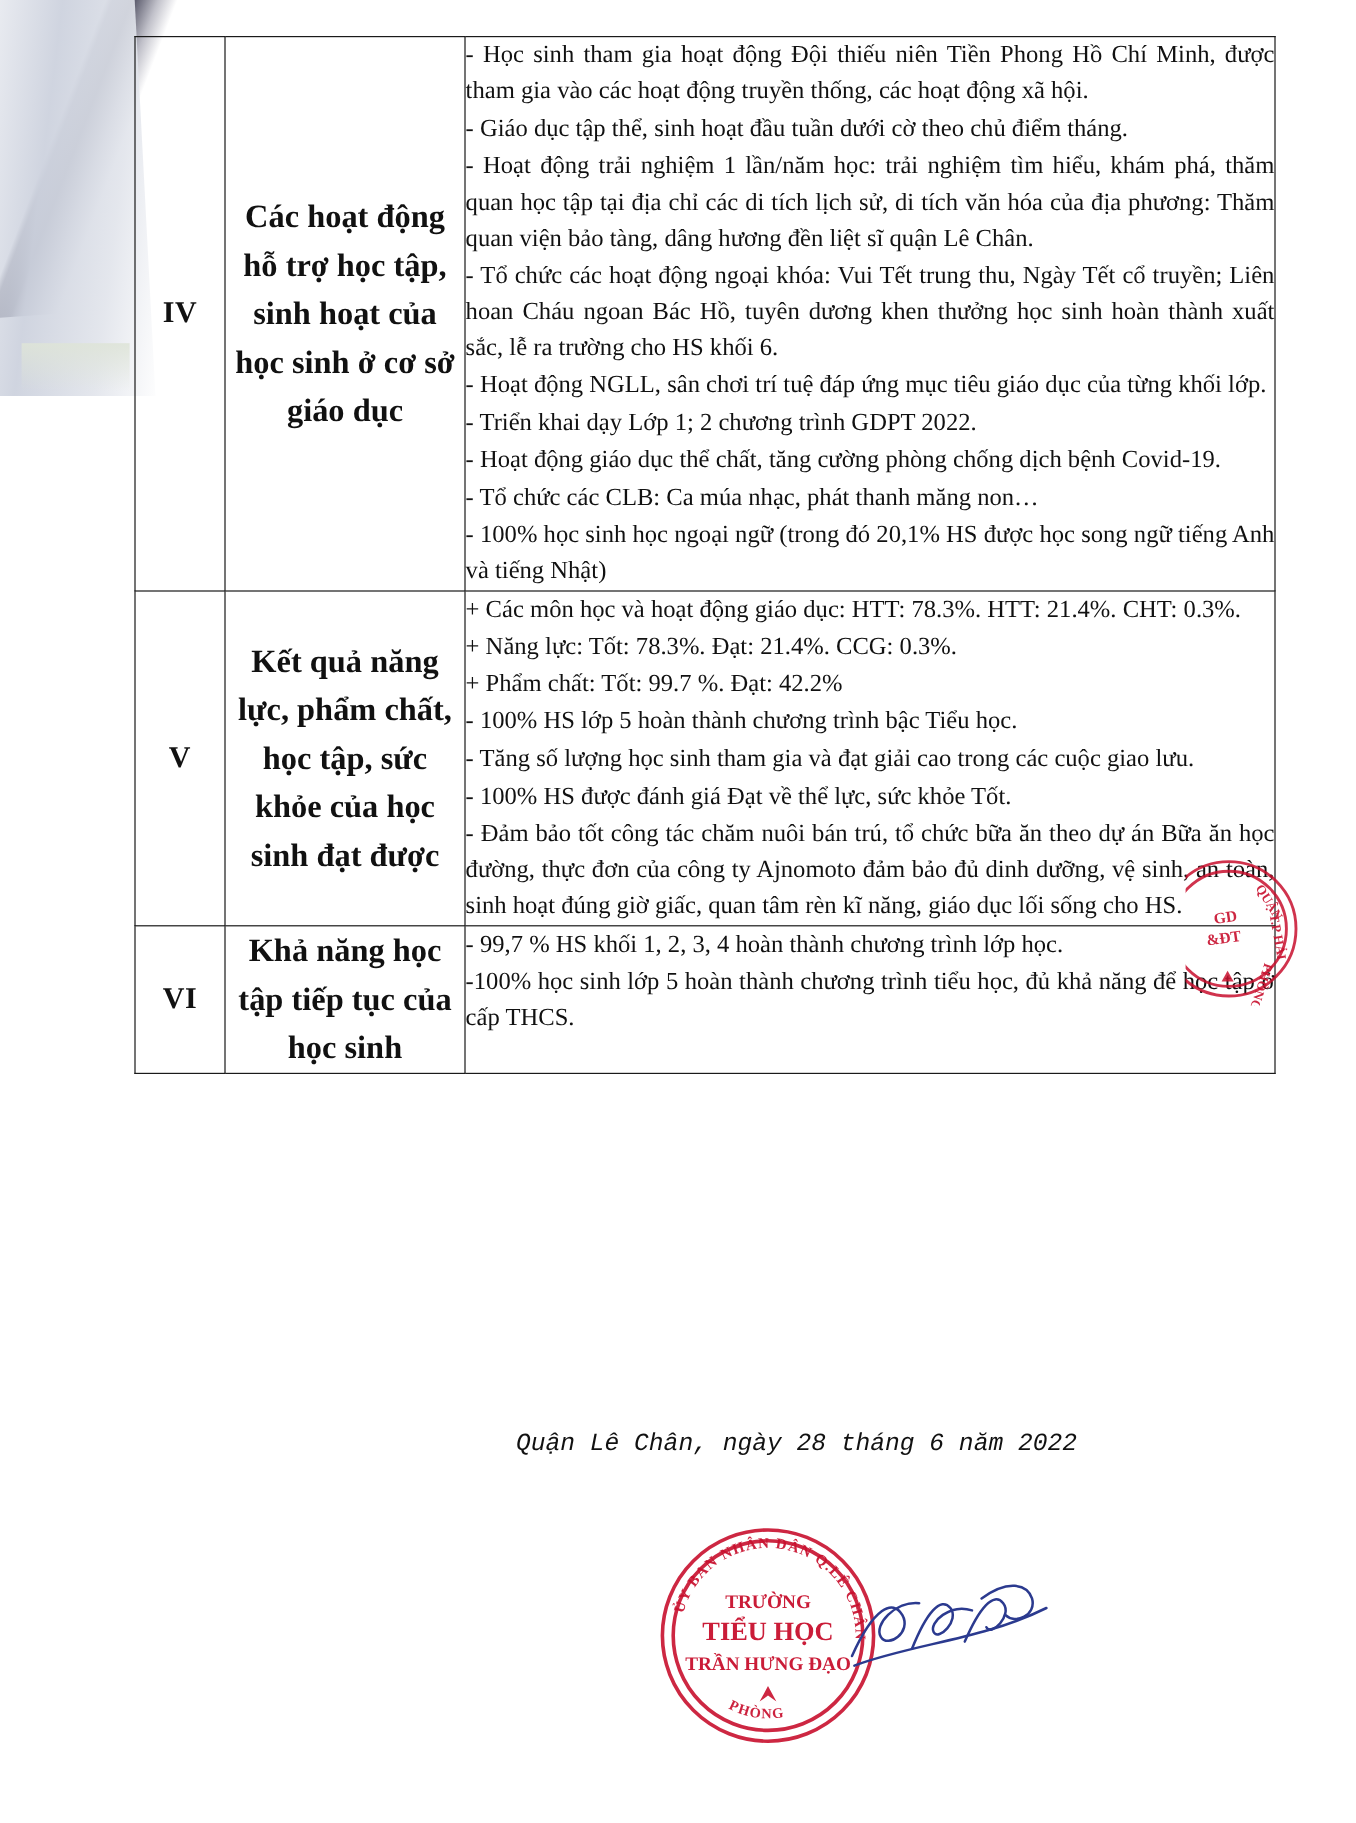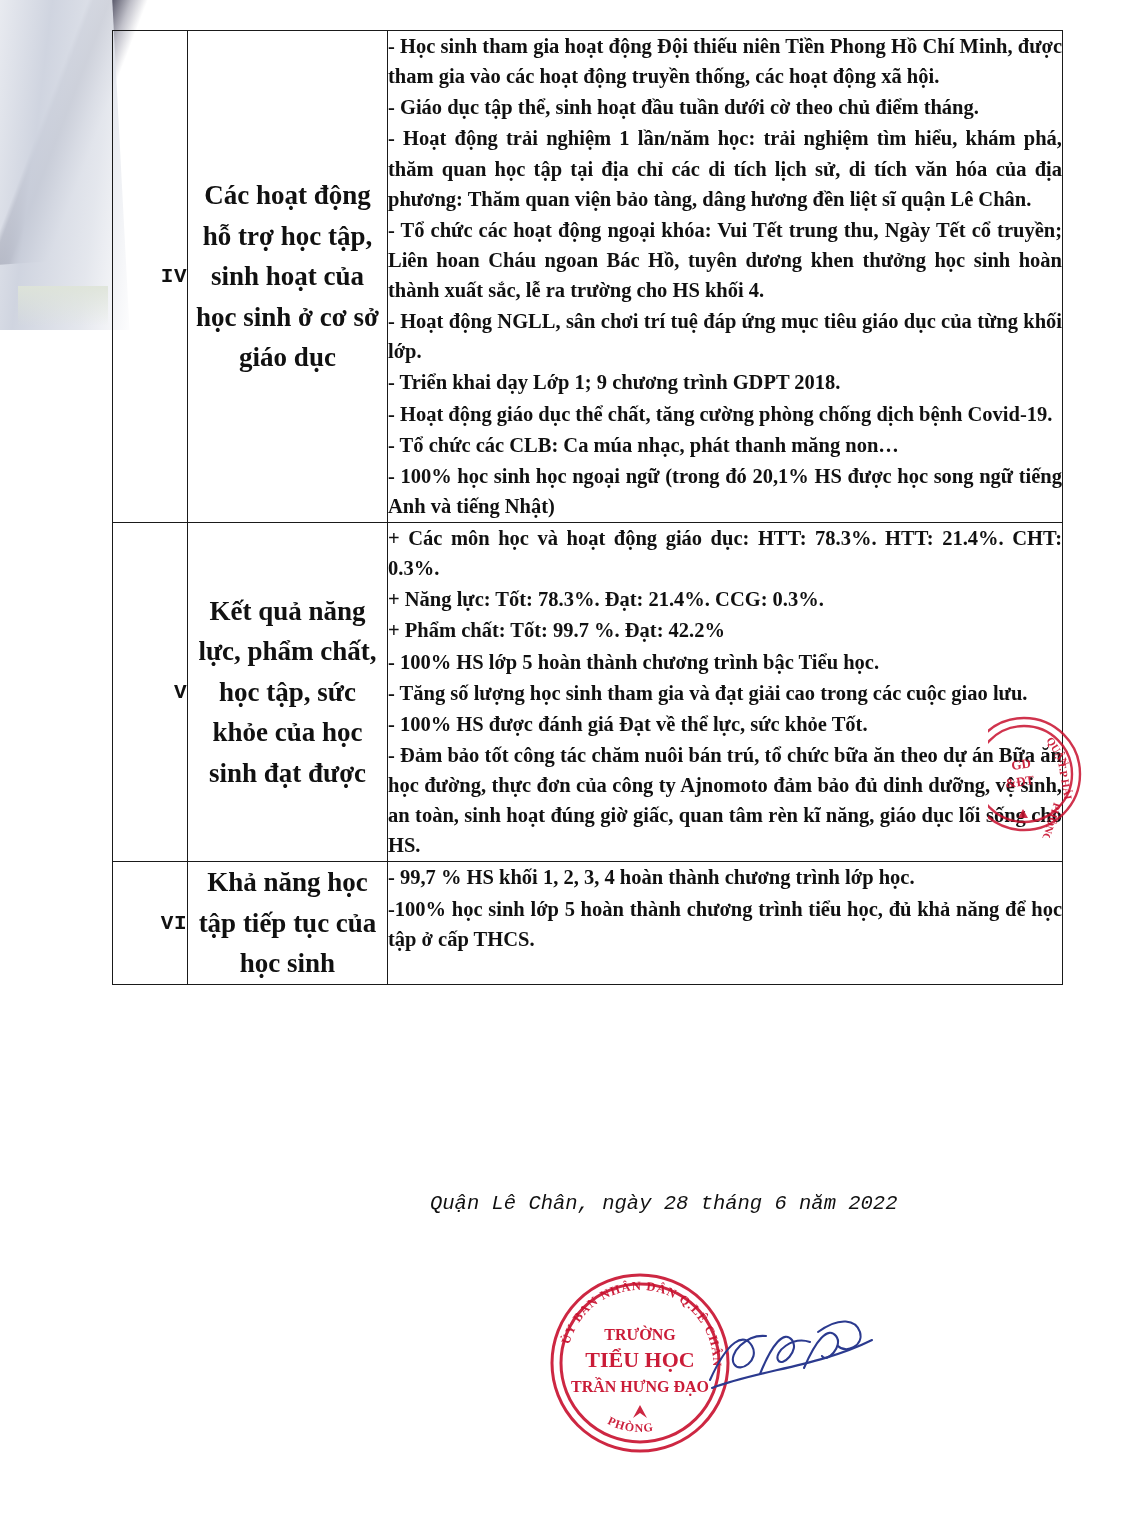--- a/index.html
+++ b/index.html
@@ -81,43 +81,41 @@
   table.main td {
     border: 1.6px solid #1a1a1a;
     vertical-align: top;
     padding: 0;
   }
   .col-num { width: 75px; }
   .col-crit { width: 200px; }
   .col-body { width: 675px; }
 
   .numcell {
-    text-align: right;
-    font-weight: bold;
-    font-size: 21px;
+    text-align: center;
+    font-weight: bold;
+    font-size: 25px;
     letter-spacing: .5px;
-    font-family: Liberation Mono, monospace;
   }
   .critcell {
     text-align: center;
     font-weight: bold;
     font-size: 27px;
     line-height: 1.5;
     padding: 0 8px;
   }
   .bodycell {
     font-size: 20.5px;
     line-height: 1.47;
     padding: 6px 8px 8px 6px;
     text-align: justify;
   }
   .bodycell p {
     margin: 0 0 1px 0;
     text-indent: 0;
-    font-weight: bold;
   }
 
   
   .row-iv .numcell,
   .row-iv .critcell { vertical-align: middle; }
   .row-v .numcell,
   .row-v .critcell { vertical-align: middle; }
   .row-vi .numcell,
   .row-vi .critcell { vertical-align: middle; }
 
@@ -195,23 +193,23 @@
     </colgroup>
     <tbody>
 
       <tr class="row-iv">
         <td class="numcell">IV</td>
         <td class="critcell">Các hoạt động hỗ trợ học tập, sinh hoạt của học sinh ở cơ sở giáo dục</td>
         <td class="bodycell">
           <p>- Học sinh tham gia hoạt động Đội thiếu niên Tiền Phong Hồ Chí Minh, được tham gia vào các hoạt động truyền thống, các hoạt động xã hội.</p>
           <p>- Giáo dục tập thể, sinh hoạt đầu tuần dưới cờ theo chủ điểm tháng.</p>
           <p>- Hoạt động trải nghiệm 1 lần/năm học: trải nghiệm tìm hiểu, khám phá, thăm quan học tập tại địa chỉ các di tích lịch sử, di tích văn hóa của địa phương: Thăm quan viện bảo tàng, dâng hương đền liệt sĩ quận Lê Chân.</p>
-          <p>- Tổ chức các hoạt động ngoại khóa: Vui Tết trung thu, Ngày Tết cổ truyền; Liên hoan Cháu ngoan Bác Hồ, tuyên dương khen thưởng học sinh hoàn thành xuất sắc, lễ ra trường cho HS khối 4.</p>
+          <p>- Tổ chức các hoạt động ngoại khóa: Vui Tết trung thu, Ngày Tết cổ truyền; Liên hoan Cháu ngoan Bác Hồ, tuyên dương khen thưởng học sinh hoàn thành xuất sắc, lễ ra trường cho HS khối 6.</p>
           <p>- Hoạt động NGLL, sân chơi trí tuệ đáp ứng mục tiêu giáo dục của từng khối lớp.</p>
-          <p>- Triển khai dạy Lớp 1; 9 chương trình GDPT 2018.</p>
+          <p>- Triển khai dạy Lớp 1; 2 chương trình GDPT 2022.</p>
           <p>- Hoạt động giáo dục thể chất, tăng cường phòng chống dịch bệnh Covid-19.</p>
           <p>- Tổ chức các CLB: Ca múa nhạc, phát thanh măng non…</p>
           <p>- 100% học sinh học ngoại ngữ (trong đó 20,1% HS được học song ngữ tiếng Anh và tiếng Nhật)</p>
         </td>
       </tr>
 
       <tr class="row-v">
         <td class="numcell">V</td>
         <td class="critcell">Kết quả năng lực, phẩm chất, học tập, sức khỏe của học sinh đạt được</td>
         <td class="bodycell">

